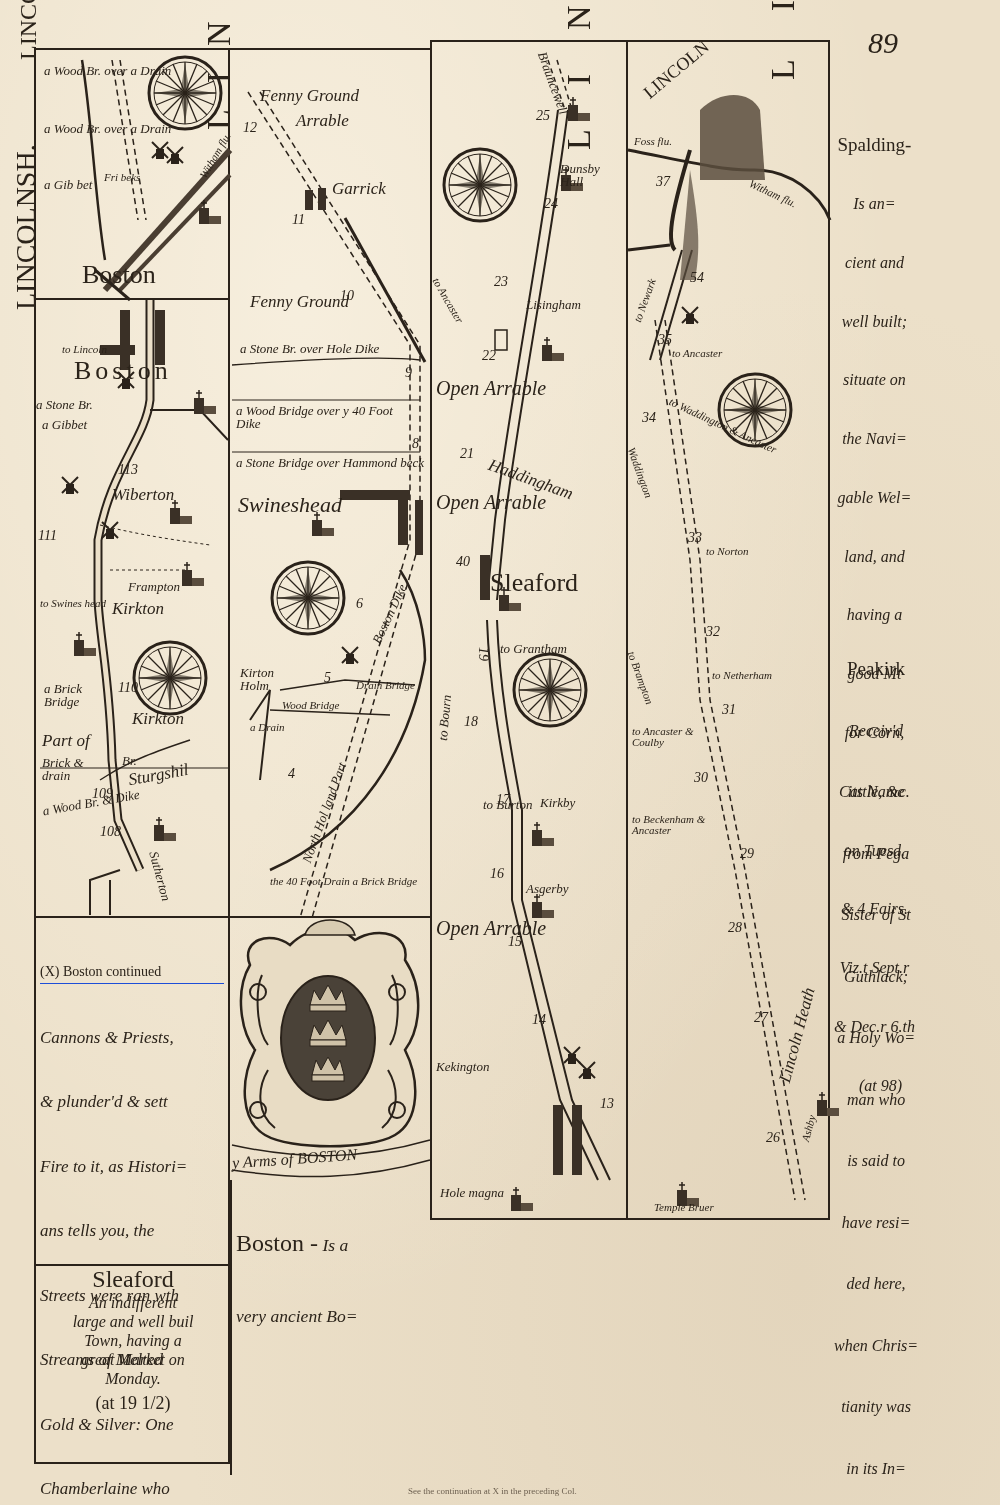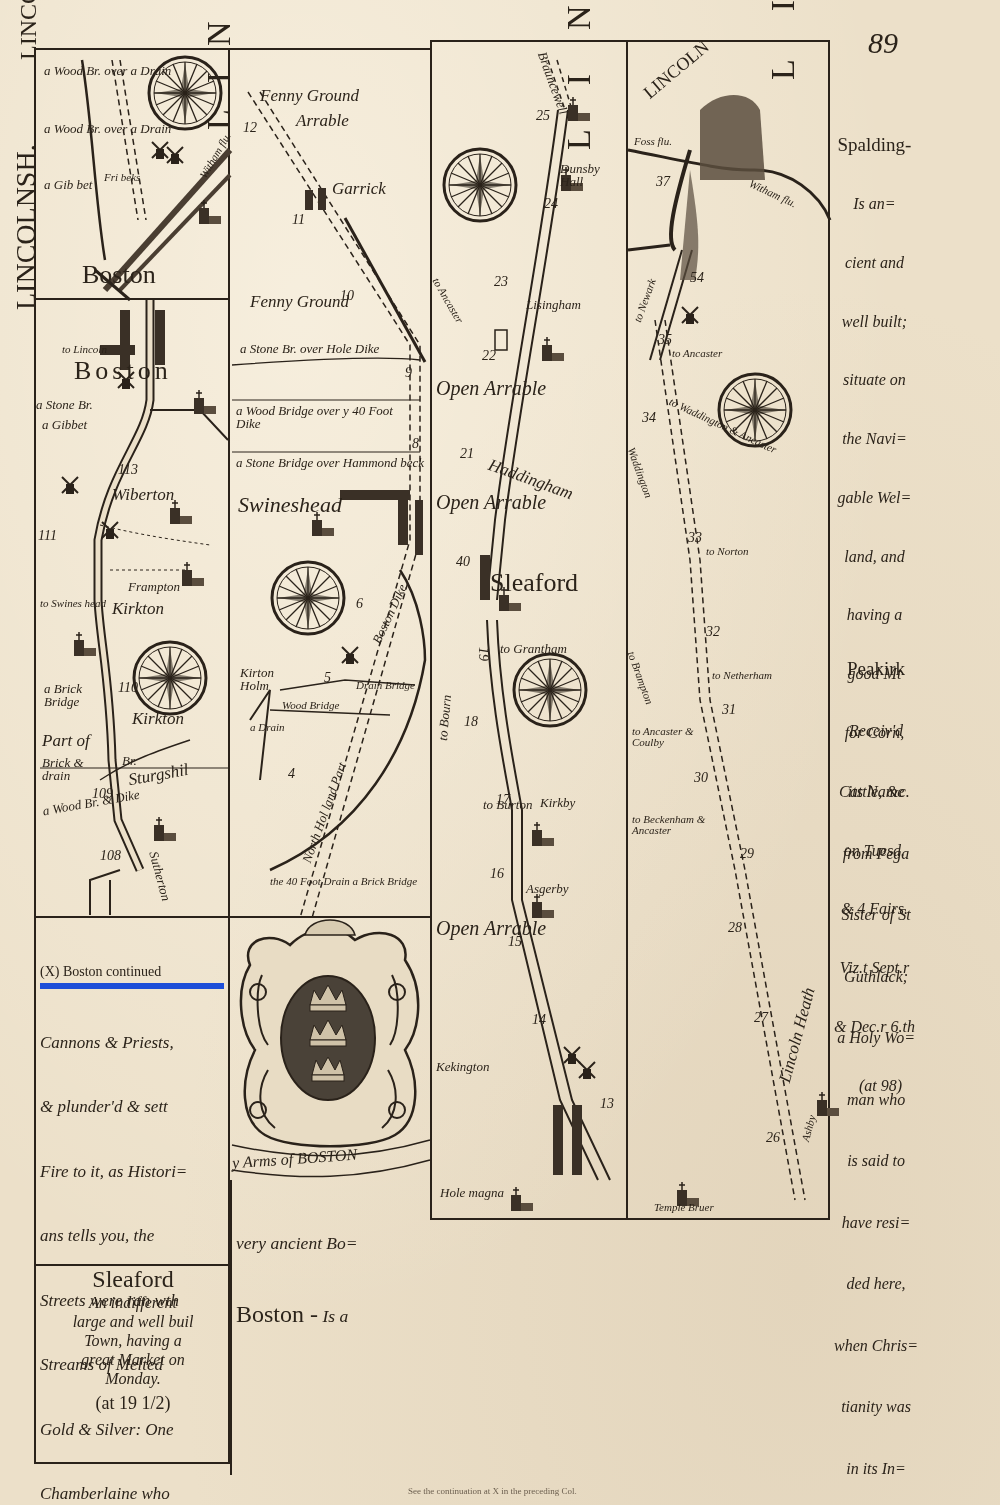--- a/index.html
+++ b/index.html
@@ -281,21 +281,21 @@
 <div class="lbl" style="left:112px;top:600px;">Kirkton</div>
 <div class="mile" style="left:118px;top:680px;">110</div>
 <div class="lbl sm" style="left:44px;top:682px;width:70px;white-space:normal;">a Brick Bridge</div>
 <div class="lbl" style="left:132px;top:710px;">Kirkton</div>
 <div class="lbl" style="left:42px;top:732px;">Part of</div>
 <div class="lbl sm" style="left:42px;top:756px;width:60px;white-space:normal;">Brick &amp; drain</div>
 <div class="lbl sm" style="left:122px;top:754px;">Br.</div>
 <div class="lbl" style="left:128px;top:766px;transform:rotate(-10deg);">Sturgshil</div>
 <div class="mile" style="left:92px;top:786px;">109</div>
 <div class="lbl sm" style="left:42px;top:796px;transform:rotate(-10deg);">a Wood Br. &amp; Dike</div>
-<div class="mile" style="left:100px;top:848px;">108</div>
+<div class="mile" style="left:100px;top:824px;">108</div>
 <div class="lbl sm" style="left:160px;top:850px;transform:rotate(75deg);transform-origin:left top;">Sutherton</div>
 
 <div class="county" style="left:236px;top:130px;font-size:34px;writing-mode:vertical-rl;transform:rotate(180deg);height:780px;letter-spacing:26px;">LINCOLNSH.</div>
 <div class="lbl" style="left:260px;top:87px;">Fenny Ground</div>
 <div class="mile" style="left:243px;top:120px;">12</div>
 <div class="lbl" style="left:296px;top:112px;">Arrable</div>
 <div class="lbl" style="left:332px;top:180px;">Garrick</div>
 <div class="mile" style="left:292px;top:212px;">11</div>
 <div class="mile" style="left:340px;top:288px;">10</div>
 <div class="lbl" style="left:250px;top:292px;width:100px;white-space:normal;line-height:20px;">Fenny Ground</div>
@@ -419,21 +419,21 @@
   
   
   
   
   
   
   
 </div>
 
 <div class="box-text" style="left:40px;top:918px;">
-  <div style="font-style:normal;font-size:14px;border-bottom:6px solid #1d4ed8;width:184px;">(X) Boston continued</div>
+  <div style="font-style:normal;font-size:14px;border-bottom:1px solid #1d4ed8;width:184px;">(X) Boston continued</div>
   <div>Cannons &amp; Priests,</div>
   <div>&amp; plunder'd &amp; sett</div>
   <div>Fire to it, as Histori=</div>
   <div>ans tells you, the</div>
   <div>Streets were ran wth</div>
   <div>Streams of Melted</div>
   <div>Gold &amp; Silver: One</div>
   <div>Chamberlaine who</div>
   
   
@@ -452,22 +452,22 @@
   <div class="b">large and well buil</div>
   <div class="b">Town, having a</div>
   <div class="b">great Market on</div>
   <div class="b">Monday.</div>
   <div class="b" style="font-style:normal;font-size:18px;margin-top:6px;">(at 19 1/2)</div>
 </div>
 
 <div class="arms-cap" style="transform:rotate(-4deg);">y Arms of BOSTON</div>
 
 <div class="boston-text">
+  <div><span class="lead">Boston -</span> <span>Is a</span></div>
   <div>very ancient Bo=</div>
-  <div><span class="lead">Boston -</span> <span>Is a</span></div>
   
   
   
   
   
   
   
   
   
 </div>

